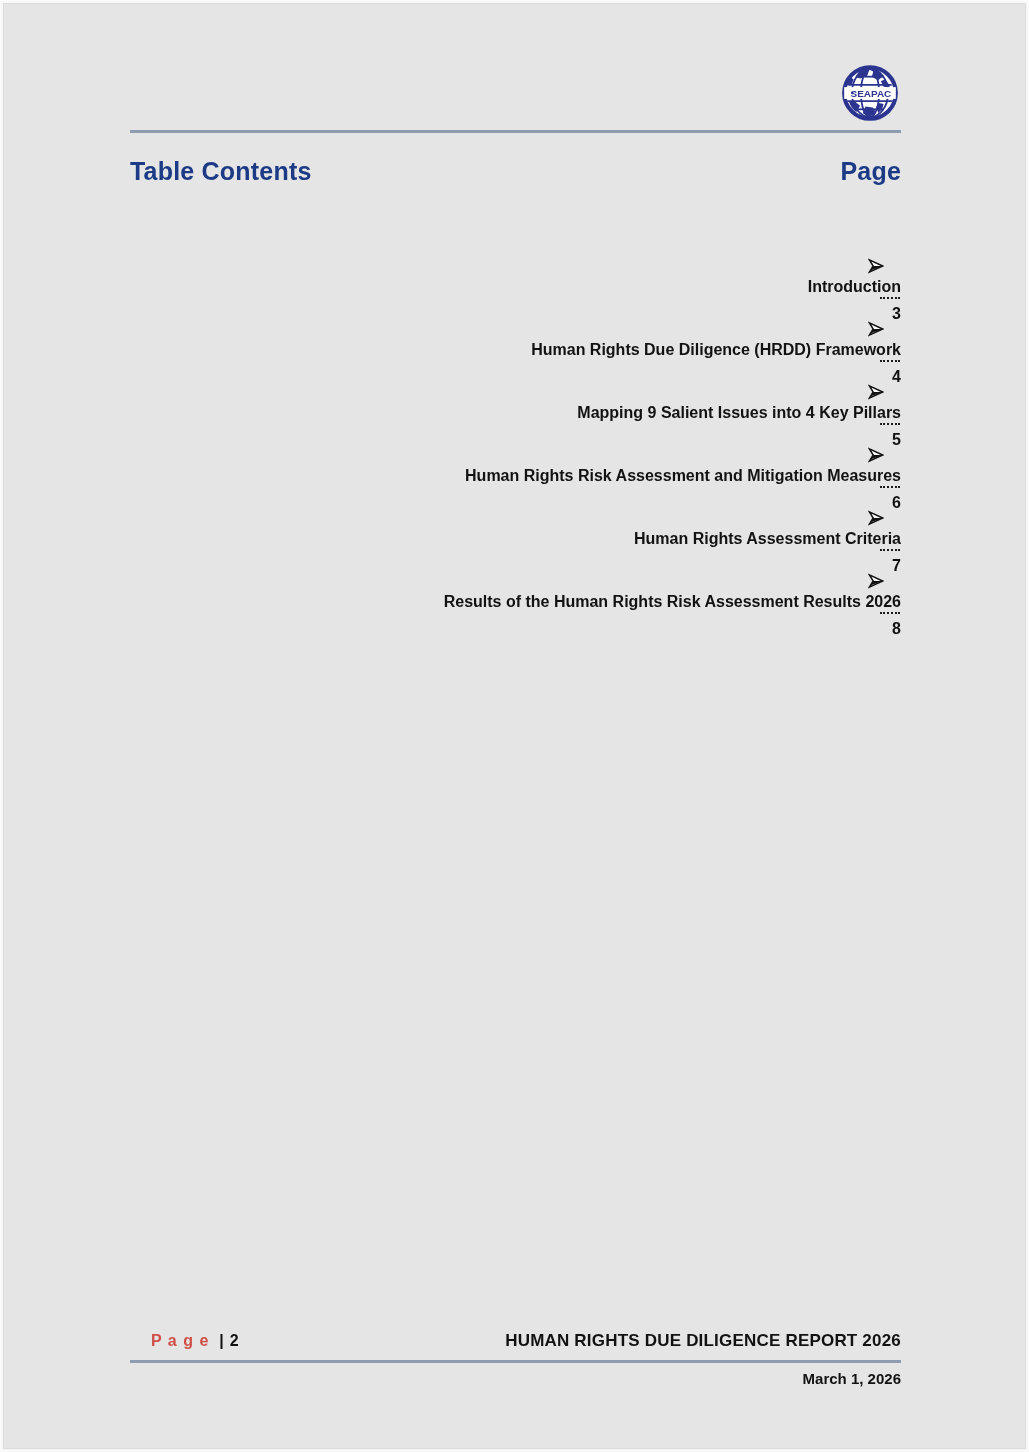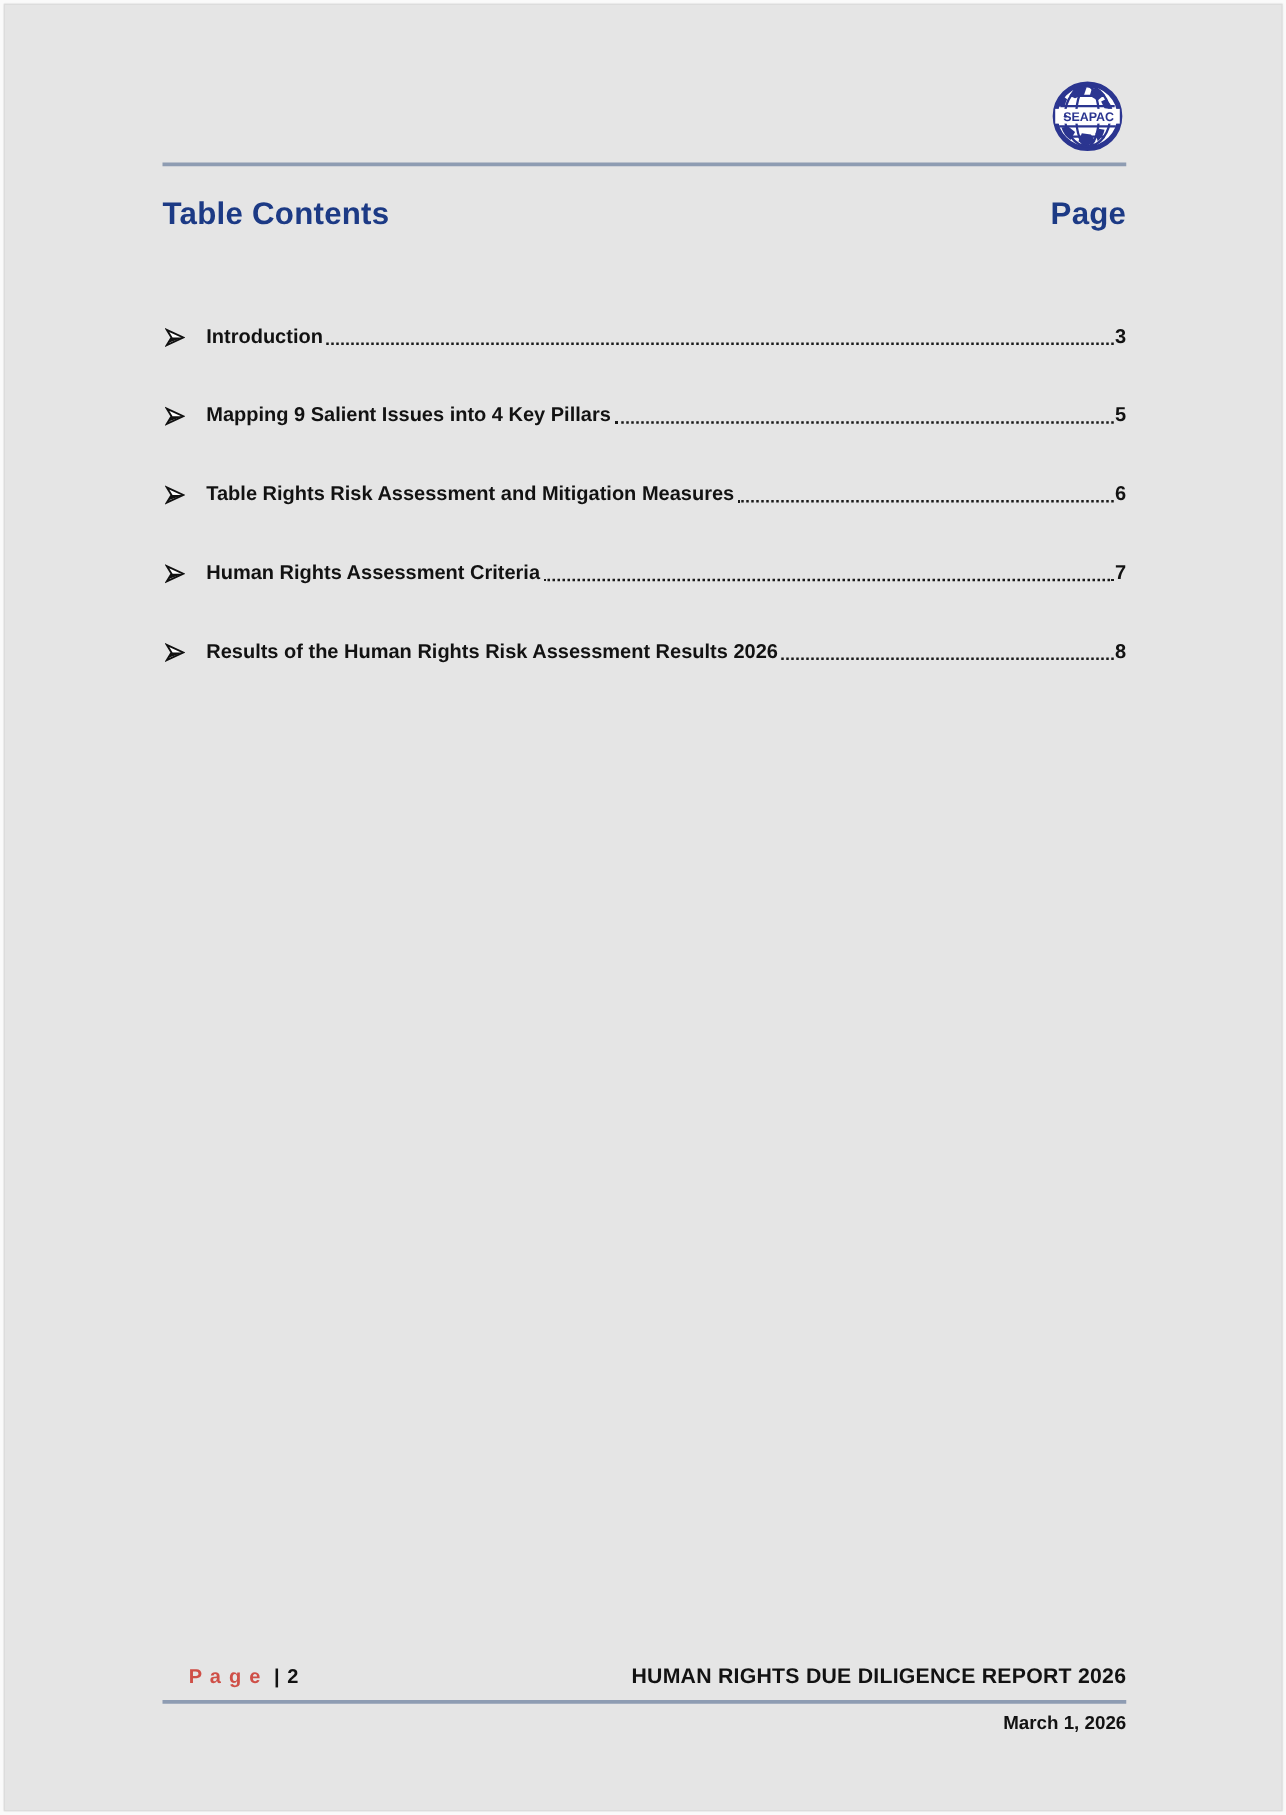--- a/index.html
+++ b/index.html
@@ -58,20 +58,21 @@
     left: 126px;
     right: 124px;
     top: 254px;
   }
   .toc-row {
     display: flex;
     align-items: flex-end;
     height: 22px;
     margin-bottom: 41px;
     cursor: pointer;
+    flex-direction: column;
   }
   .toc-bullet {
     flex: 0 0 auto;
     width: 16px;
     height: 16px;
     margin: 0 17px 2px 2px;
   }
   .toc-label {
     flex: 0 0 auto;
     font-size: 16px;
@@ -179,37 +180,46 @@
     <div class="toc-row">
       <svg class="toc-bullet" viewBox="0 0 17 17" xmlns="http://www.w3.org/2000/svg">
         <polygon points="1.5,2 15.5,8.5 1.5,15 5.5,8.5" fill="#ffffff" stroke="#111111" stroke-width="1.6" stroke-linejoin="miter"></polygon>
         <polygon points="2.5,13.2 15.5,8.5 5.8,8.5" fill="#111111"></polygon>
       </svg>
       <span class="toc-label">Introduction</span>
       <span class="toc-leader"></span>
       <span class="toc-page">3</span>
     </div>
 
+    <div class="toc-row">
+      <svg class="toc-bullet" viewBox="0 0 17 17" xmlns="http://www.w3.org/2000/svg">
+        <polygon points="1.5,2 15.5,8.5 1.5,15 5.5,8.5" fill="#ffffff" stroke="#111111" stroke-width="1.6" stroke-linejoin="miter"></polygon>
+        <polygon points="2.5,13.2 15.5,8.5 5.8,8.5" fill="#111111"></polygon>
+      </svg>
+      <span class="toc-label">Human Rights Due Diligence (HRDD) Framework</span>
+      <span class="toc-leader"></span>
+      <span class="toc-page">4</span>
+    </div>
 
     <div class="toc-row">
       <svg class="toc-bullet" viewBox="0 0 17 17" xmlns="http://www.w3.org/2000/svg">
         <polygon points="1.5,2 15.5,8.5 1.5,15 5.5,8.5" fill="#ffffff" stroke="#111111" stroke-width="1.6" stroke-linejoin="miter"></polygon>
         <polygon points="2.5,13.2 15.5,8.5 5.8,8.5" fill="#111111"></polygon>
       </svg>
       <span class="toc-label">Mapping 9 Salient Issues into 4 Key Pillars</span>
       <span class="toc-leader"></span>
       <span class="toc-page">5</span>
     </div>
 
     <div class="toc-row">
       <svg class="toc-bullet" viewBox="0 0 17 17" xmlns="http://www.w3.org/2000/svg">
         <polygon points="1.5,2 15.5,8.5 1.5,15 5.5,8.5" fill="#ffffff" stroke="#111111" stroke-width="1.6" stroke-linejoin="miter"></polygon>
         <polygon points="2.5,13.2 15.5,8.5 5.8,8.5" fill="#111111"></polygon>
       </svg>
-      <span class="toc-label">Table Rights Risk Assessment and Mitigation Measures</span>
+      <span class="toc-label">Human Rights Risk Assessment and Mitigation Measures</span>
       <span class="toc-leader"></span>
       <span class="toc-page">6</span>
     </div>
 
     <div class="toc-row">
       <svg class="toc-bullet" viewBox="0 0 17 17" xmlns="http://www.w3.org/2000/svg">
         <polygon points="1.5,2 15.5,8.5 1.5,15 5.5,8.5" fill="#ffffff" stroke="#111111" stroke-width="1.6" stroke-linejoin="miter"></polygon>
         <polygon points="2.5,13.2 15.5,8.5 5.8,8.5" fill="#111111"></polygon>
       </svg>
       <span class="toc-label">Human Rights Assessment Criteria</span>

